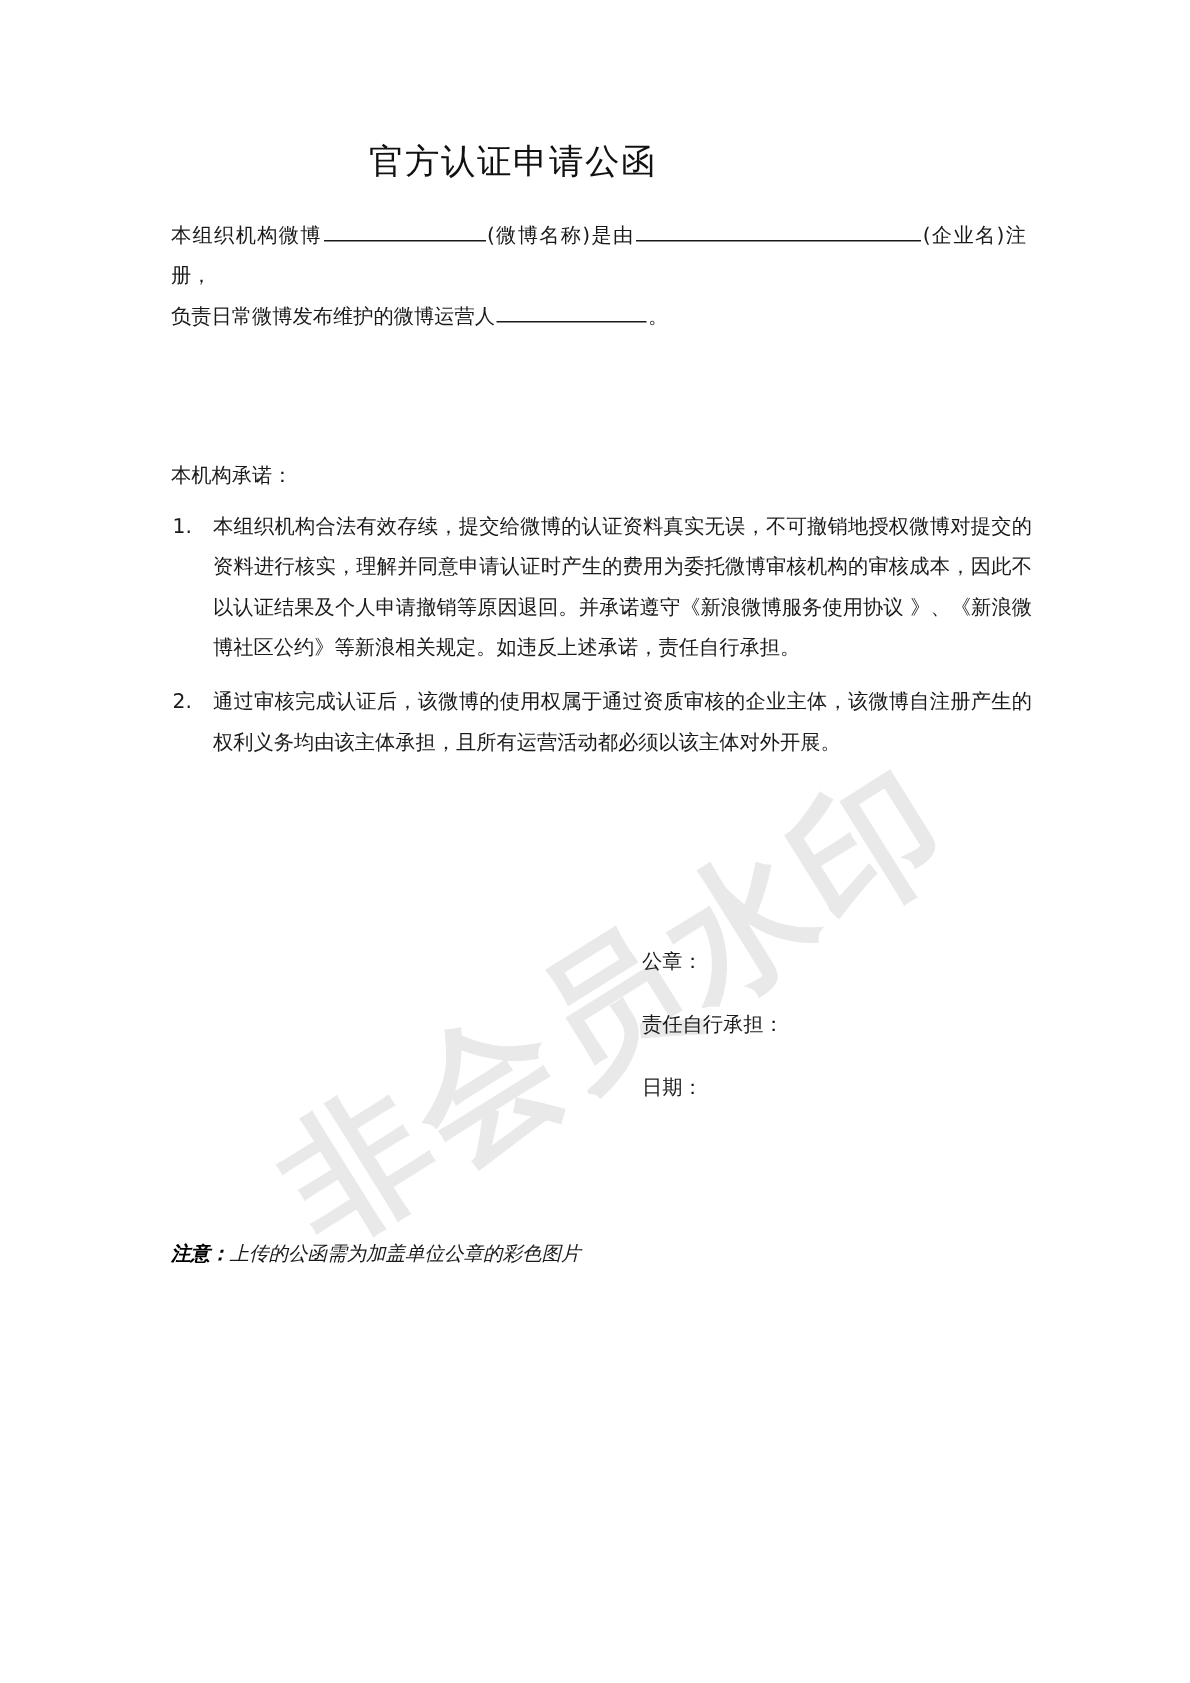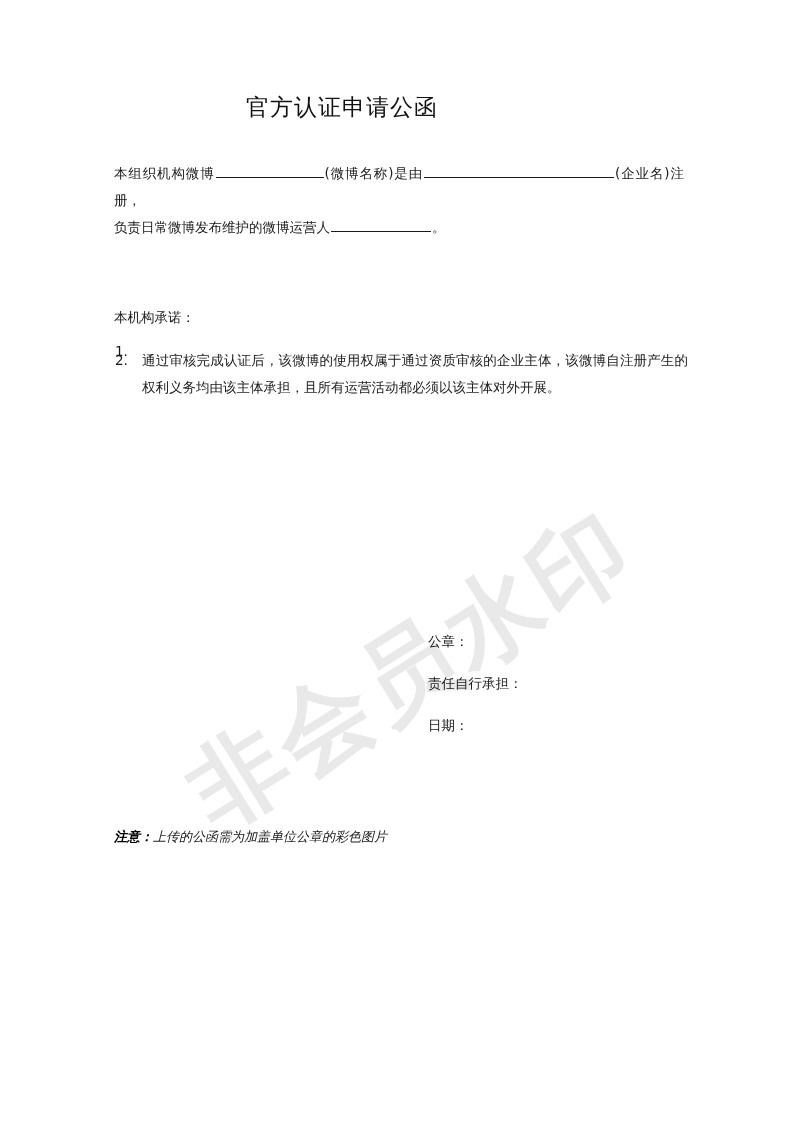--- a/index.html
+++ b/index.html
@@ -60,21 +60,21 @@
     text-align: center;
     font-size: 23px;
     font-weight: 400;
     color: #111111;
     letter-spacing: 1px;
   }
 
   .intro {
     position: absolute;
     left: 114px;
-    top: 160px;
+    top: 144px;
     width: 570px;
     font-size: 13.5px;
     line-height: 27px;
     color: #1a1a1a;
     text-align: justify;
   }
 
   .blank {
     display: inline-block;
     border-bottom: 1px solid #1a1a1a;
@@ -164,20 +164,21 @@
     <div class="intro">
       <span>本组织机构微博</span><span class="blank blank-sm"></span><span>(微博名称)是由</span><span class="blank blank-lg"></span><span>(企业名)注册，</span><br>
       <span>负责日常微博发布维护的微博运营人</span><span class="blank blank-md"></span><span>。</span>
     </div>
 
     <div class="promise-head">本机构承诺：</div>
 
     <ol class="promise-list">
       <li>
         <span class="num">1.</span>
+        <span>本组织机构合法有效存续，提交给微博的认证资料真实无误，不可撤销地授权微博对提交的资料进行核实，理解并同意申请认证时产生的费用为委托微博审核机构的审核成本，因此不以认证结果及个人申请撤销等原因退回。并承诺遵守《新浪微博服务使用协议 》、《新浪微博社区公约》等新浪相关规定。如违反上述承诺，责任自行承担。</span>
       </li>
       <li>
         <span class="num">2.</span>
         <span>通过审核完成认证后，该微博的使用权属于通过资质审核的企业主体，该微博自注册产生的权利义务均由该主体承担，且所有运营活动都必须以该主体对外开展。</span>
       </li>
     </ol>
 
     <div class="sign-block">
       <div class="sign-row">
         <span>公章：</span>

